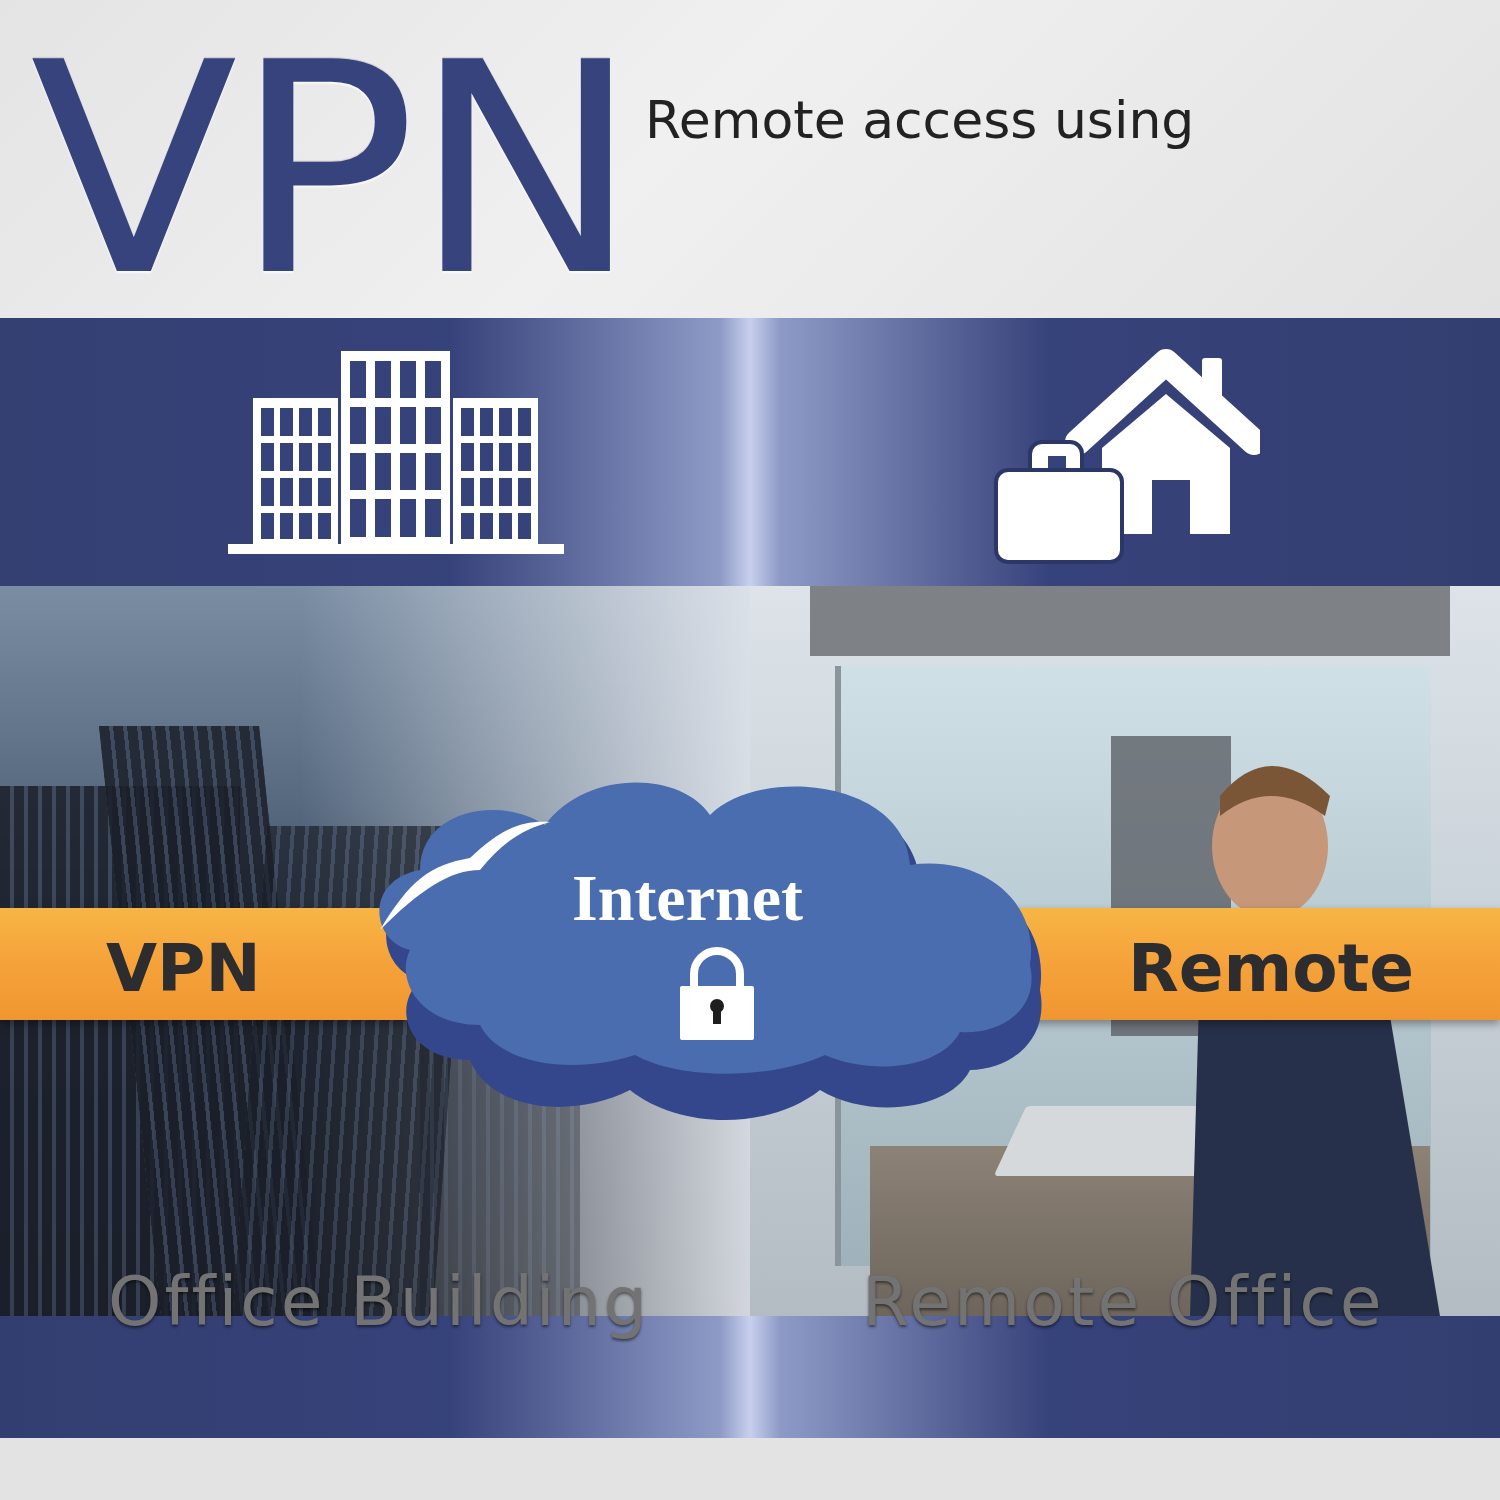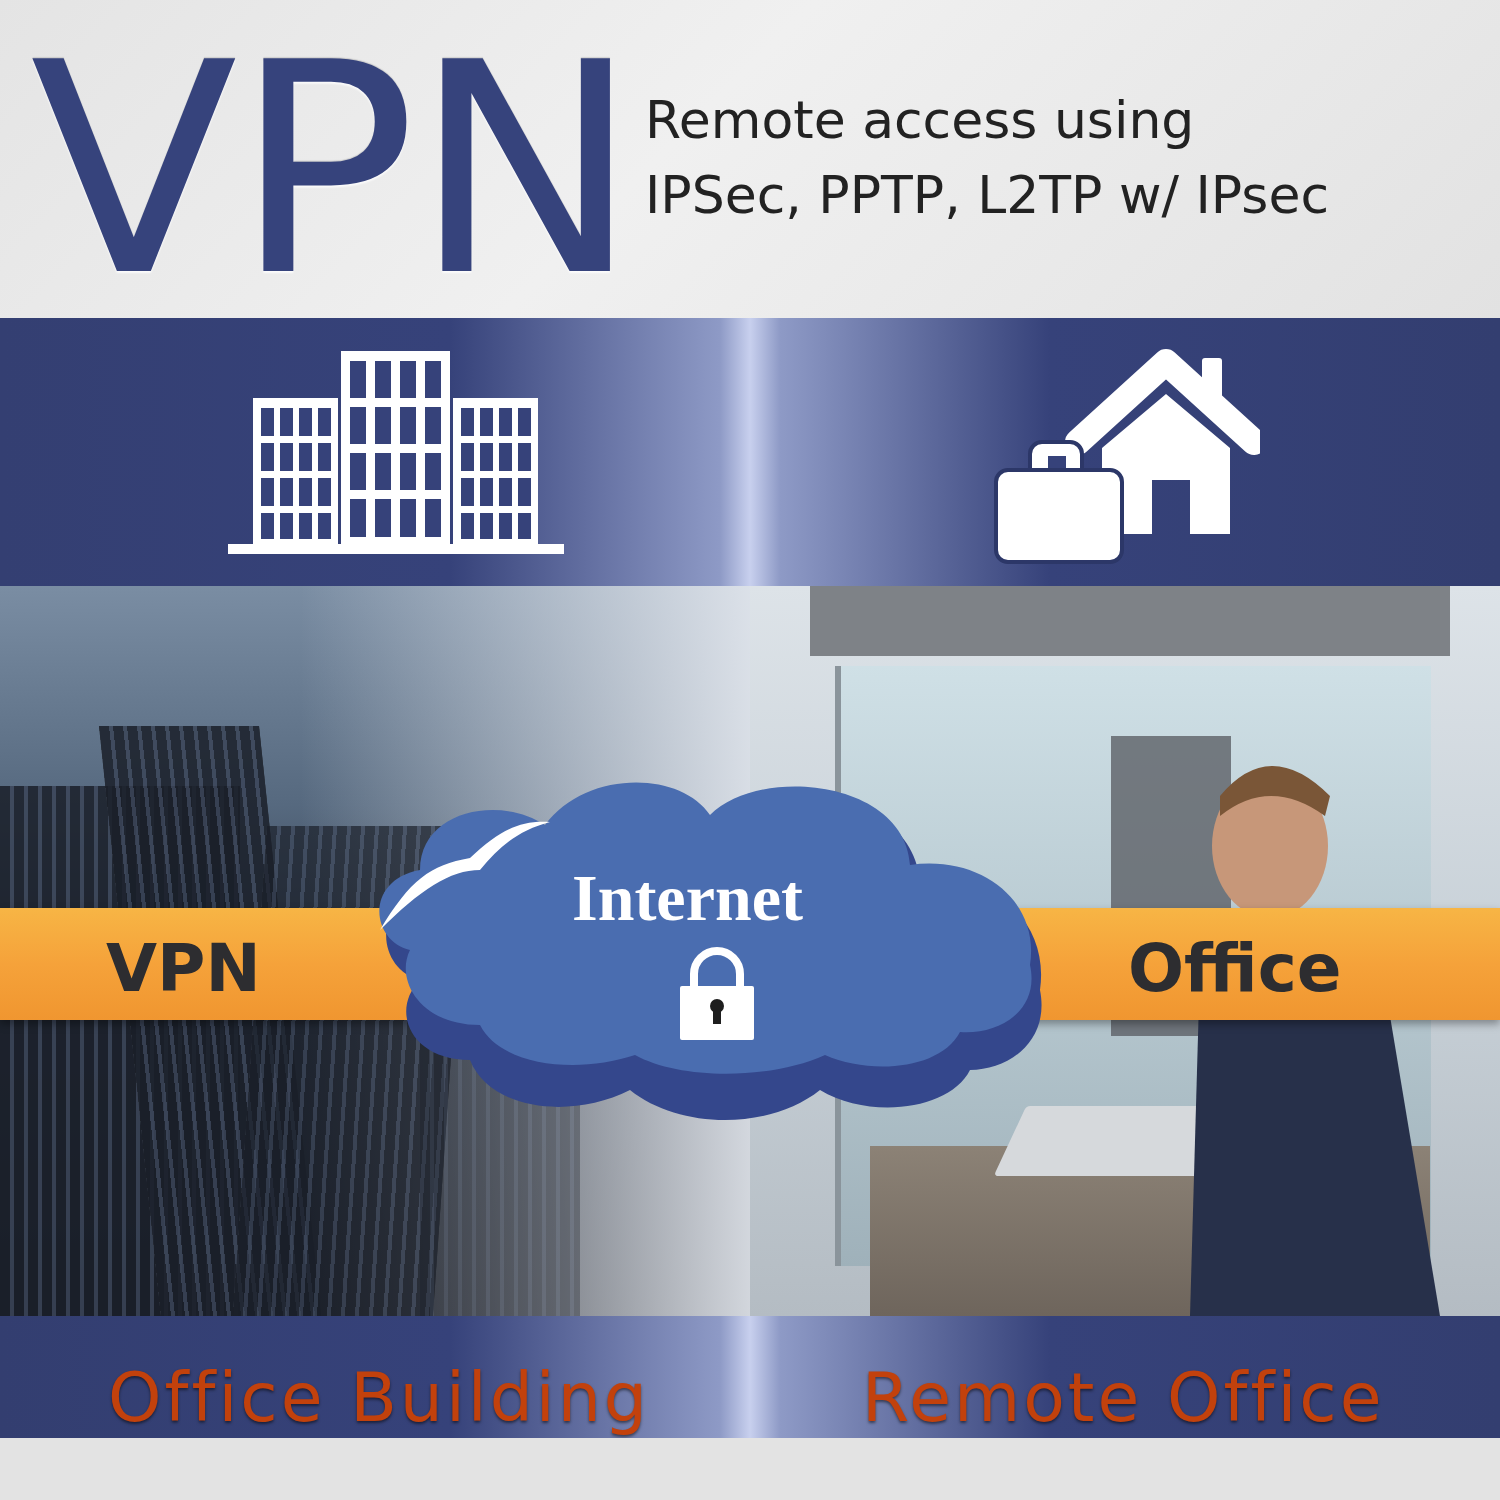--- a/index.html
+++ b/index.html
@@ -41,33 +41,32 @@
   .tunnel-label { position:absolute; top:930px; font-size:66px; font-weight:bold; color:#2d2d30;
                   font-family:"DejaVu Sans",sans-serif; }
 
   .cloud { position:absolute; left:350px; top:770px; width:720px; height:360px; }
   .cloud-text { position:absolute; left:572px; top:860px; font-size:66px; font-weight:bold; color:#fff;
                 font-family:Liberation Serif, serif; }
   .lock { position:absolute; left:676px; top:946px; width:82px; height:96px; }
 
   .bottom-band { position:absolute; left:0; top:1316px; width:1500px; height:122px;
                  background:linear-gradient(90deg,#333e70 0%,#36427a 30%,#8e9ac6 48%,#c8d0ee 50%,#8e9ac6 52%,#36427a 70%,#333e70 100%); }
-  .bottom-label { position:absolute; top:1358px; font-size:68px; color:#c2410c; letter-spacing:3px;
+  .bottom-label { position:absolute; top:1262px; font-size:68px; color:#737373; letter-spacing:3px;
                   font-family:"DejaVu Sans",sans-serif; text-shadow:0 2px 3px rgba(0,0,0,0.5); }
   .footer { position:absolute; left:0; top:1438px; width:1500px; height:62px; background:#e3e3e3; }
   .icon { position:absolute; }
 </style>
 </head>
 <body>
 
 <div class="header">
   <div class="big-title">VPN</div>
   <div class="subtitle">
     <div>Remote access using</div>
-    <div>IPSec, PPTP, L2TP w/ IPsec</div>
   </div>
 </div>
 
 <div class="top-band">
 
   <svg class="icon" style="left:228px;top:30px" width="338" height="230" viewBox="0 0 338 230">
     <g fill="#fff">
       <rect x="0" y="196" width="336" height="10"></rect>
 
       <rect x="25" y="50" width="85" height="146"></rect>
@@ -172,21 +171,21 @@
     <svg class="person" viewBox="0 0 270 580">
       <ellipse cx="90" cy="110" rx="58" ry="72" fill="#c79779"></ellipse>
       <path d="M40 60 Q90 0 150 60 L145 80 Q90 40 40 80 Z" fill="#7a5637"></path>
       <path d="M20 230 Q90 170 200 220 L260 580 L10 580 Z" fill="#27304a"></path>
     </svg>
   </div>
 </div>
 
 <div class="tunnel"></div>
 <div class="tunnel-label" style="left:106px">VPN</div>
-<div class="tunnel-label" style="left:1128px">Office</div>
+<div class="tunnel-label" style="left:1128px">Remote</div>
 
 <svg class="cloud" viewBox="0 0 720 360">
 
   <path d="M70 210 C30 200 20 140 70 120 C70 60 150 40 200 70 C240 10 330 10 370 60 C420 0 560 20 570 110 C640 100 700 150 690 220 C700 270 660 300 620 300 C600 340 520 350 470 320 C420 360 330 360 280 320 C220 350 140 340 120 290 C60 290 40 240 70 210 Z" fill="#34478c"></path>
 
   <path d="M60 180 C20 170 15 110 70 100 C70 40 150 25 195 55 C235 0 330 0 360 45 C410 -5 555 10 560 95 C630 85 690 130 680 195 C690 240 650 265 610 262 C590 300 520 305 475 285 C420 310 330 310 285 285 C225 305 150 295 130 255 C70 255 45 210 60 180 Z" fill="#4a6db0"></path>
 
   <path d="M30 160 C60 110 80 95 120 88 C150 60 170 50 200 52 C170 60 150 75 130 100 C100 100 70 120 30 160 Z" fill="#ffffff"></path>
 </svg>
 <div class="cloud-text">Internet</div>

